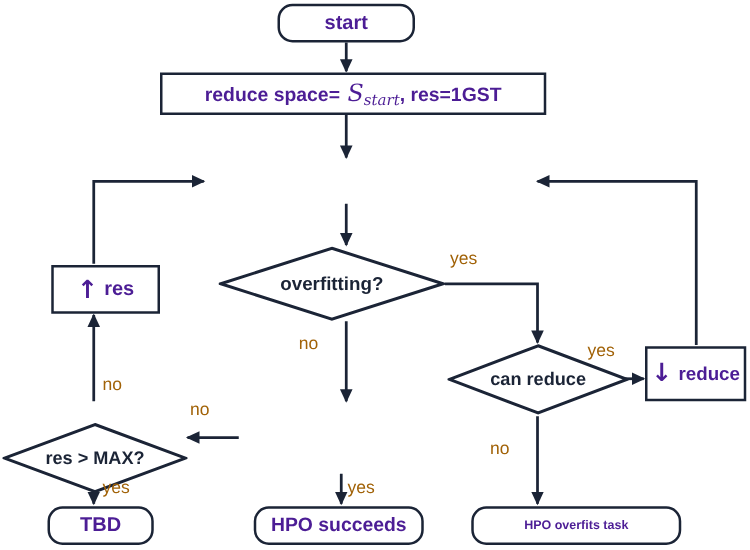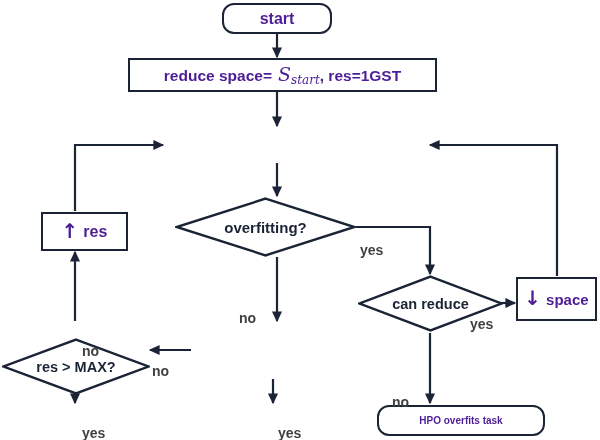--- a/index.html
+++ b/index.html
@@ -59,24 +59,23 @@
     height: 100%;
     display: flex;
     align-items: center;
     justify-content: center;
     font-weight: bold;
     color: #1b2436;
     pointer-events: none;
   }
   .edge-label {
     position: absolute;
-    color: #404040;
-    font-weight: bold;
+    color: #a16207;
+    font-weight: normal;
     white-space: nowrap;
-    margin-top: 44px;
   }
   .mathsym {
     font-family: "DejaVu Serif", serif;
     font-style: italic;
     font-weight: normal;
     font-size: 19px;
     letter-spacing: 0px;
   }
   .mathsub {
     font-family: "DejaVu Serif", serif;
@@ -175,24 +174,30 @@
     </div>
   </div>
 
   <div class="node rect" style="left:41px; top:212px; width:87px; height:39px; font-size:16px;">
     <span class="arrowglyph">↑</span>
     <span>res</span>
   </div>
 
   <div class="node rect" style="left:516px; top:277px; width:81px; height:44px; font-size:15px;">
     <span class="arrowglyph">↓</span>
-    <span>space</span>
-  </div>
-
-
+    <span>reduce</span>
+  </div>
+
+  <div class="node terminal" style="left:38px; top:405px; width:85px; height:31px; font-size:16px;">
+    <span>TBD</span>
+  </div>
+
+  <div class="node terminal" style="left:203px; top:405px; width:136px; height:31px; font-size:15.5px;">
+    <span>HPO succeeds</span>
+  </div>
 
   <div class="node terminal" style="left:377px; top:405px; width:168px; height:31px; font-size:10px;">
     <span>HPO overfits task</span>
   </div>
 
   <span class="edge-label" style="left:360px; top:198px; font-size:14px;">yes</span>
 
   <span class="edge-label" style="left:239px; top:266px; font-size:14px;">no</span>
 
   <span class="edge-label" style="left:470px; top:272px; font-size:14px;">yes</span>

